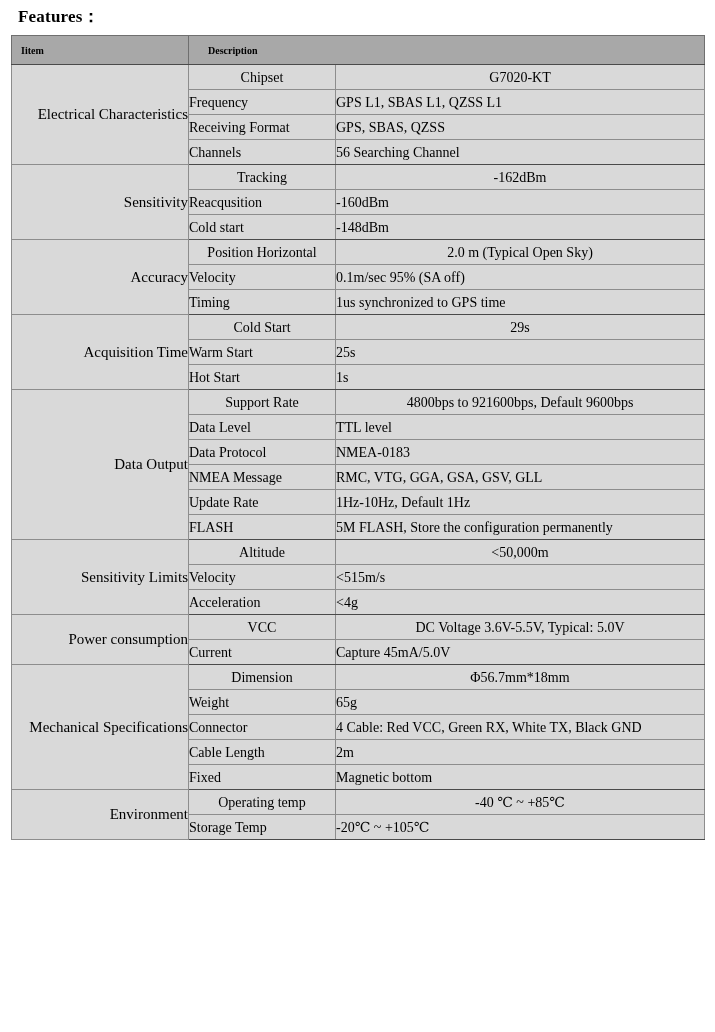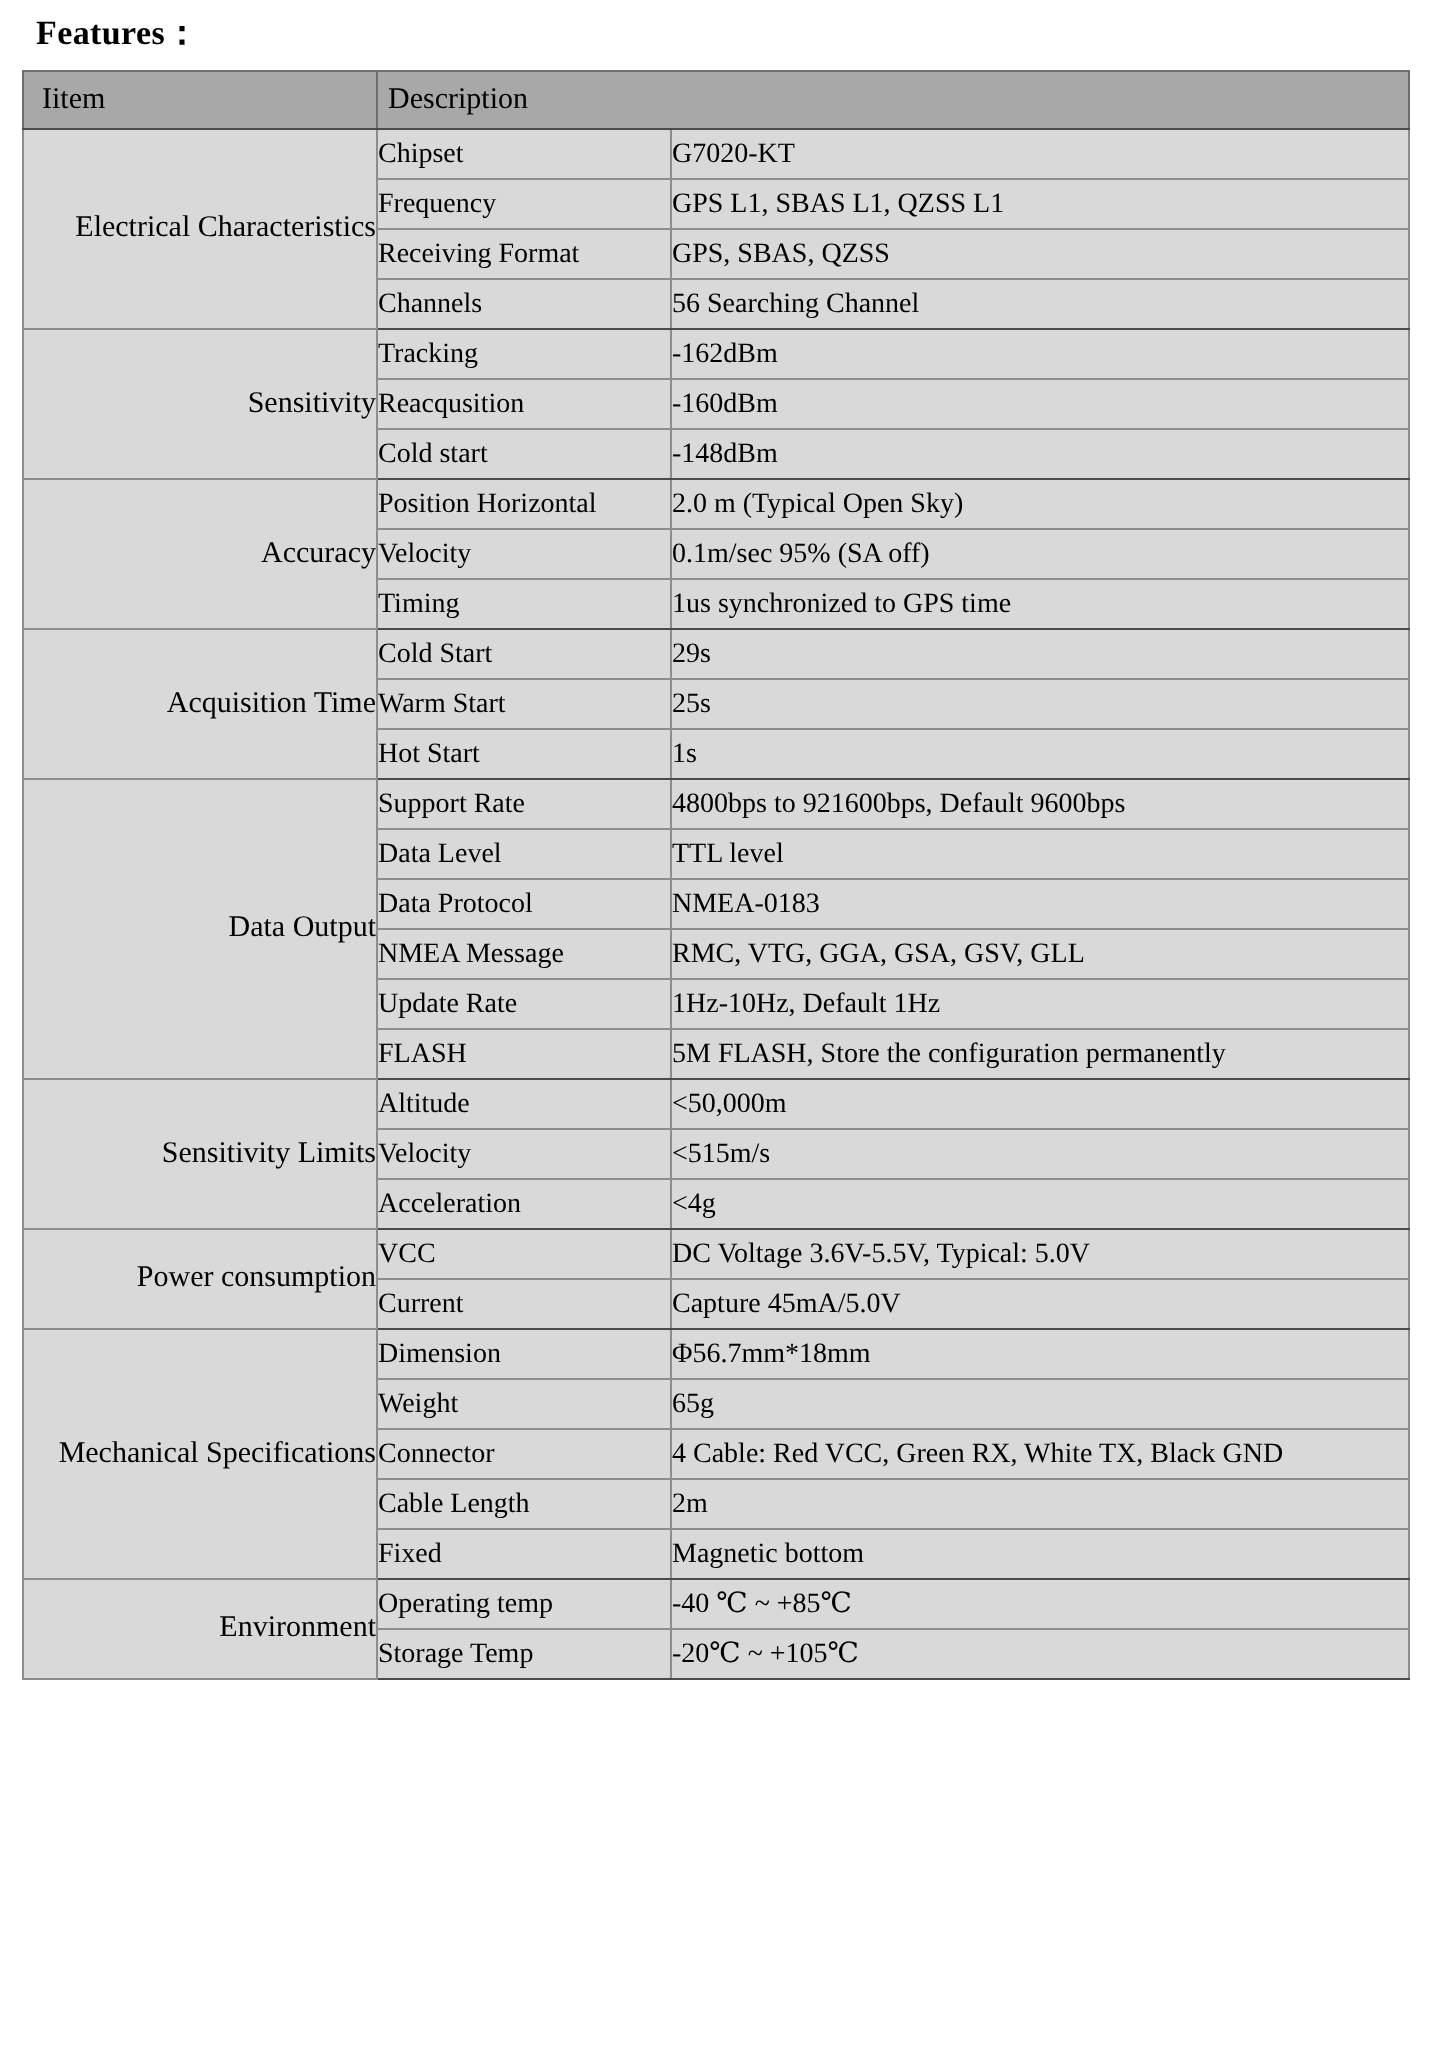--- a/index.html
+++ b/index.html
@@ -41,28 +41,28 @@
   table.spec col.c-desc { width: 369px; }
 
   table.spec th, table.spec td {
     border: 1px solid #8d8d8d;
     padding: 0;
     vertical-align: middle;
     background: #d9d9d9;
   }
   tr.head th {
     background: #a8a8a8;
-    font-weight: normal;
-    font-size: 15px;
+    font-weight: bold;
+    font-size: 10px;
     height: 28px;
     border: 1px solid #6f6f6f;
     border-bottom: 1.5px solid #4a4a4a;
   }
   tr.head th.h-item { text-align: left; padding-left: 9px; }
-  tr.head th.h-desc { text-align: left; padding-left: 5px; }
+  tr.head th.h-desc { text-align: left; padding-left: 19px; }
 
   td.group {
     text-align: right;
     padding: 0 6px 0 9px;
     font-size: 15px;
     line-height: 23px;
     border-top: 1.5px solid #4a4a4a;
     border-bottom: 1.5px solid #4a4a4a;
     border-right: 1.5px solid #4a4a4a;
   }
@@ -78,20 +78,21 @@
     line-height: 21px;
     height: 24px;
   }
   td.desc.justify {
     text-align: justify;
     text-align-last: left;
   }
   tr.grp-start td.sub,
   tr.grp-start td.desc {
     border-top: 1.5px solid #4a4a4a;
+    text-align: center;
   }
   tr.grp-end td.sub,
   tr.grp-end td.desc {
     border-bottom: 1.5px solid #4a4a4a;
   }
 </style>
 </head>
 <body>
 
 <div id="page">

